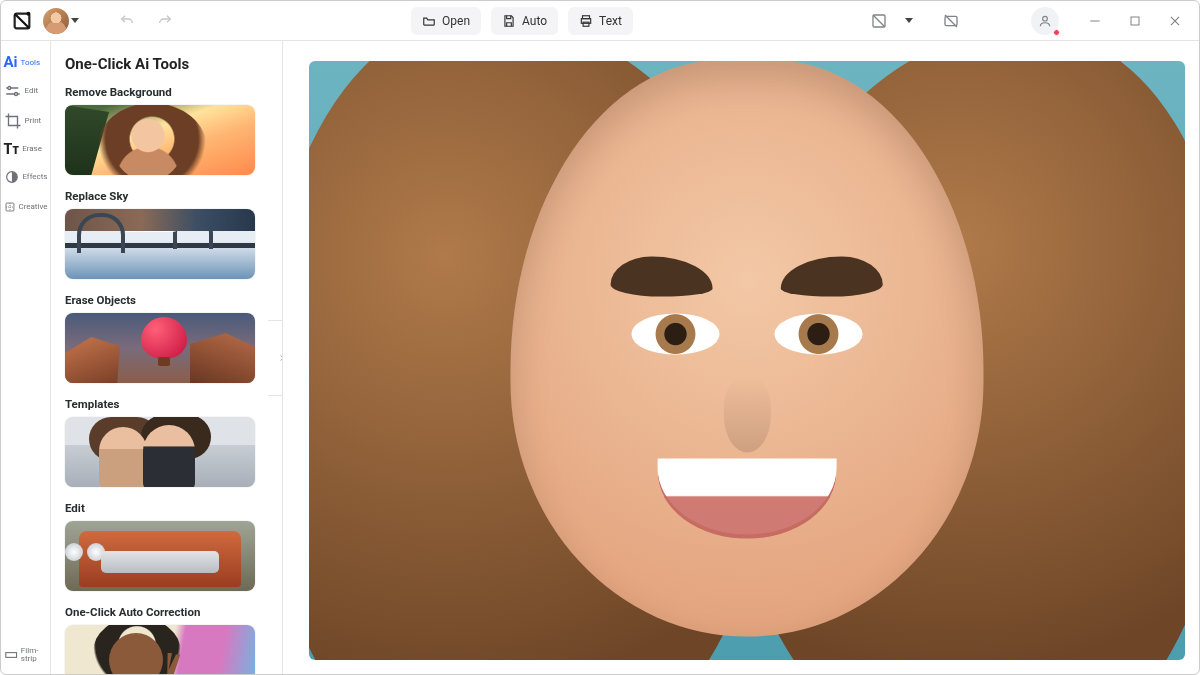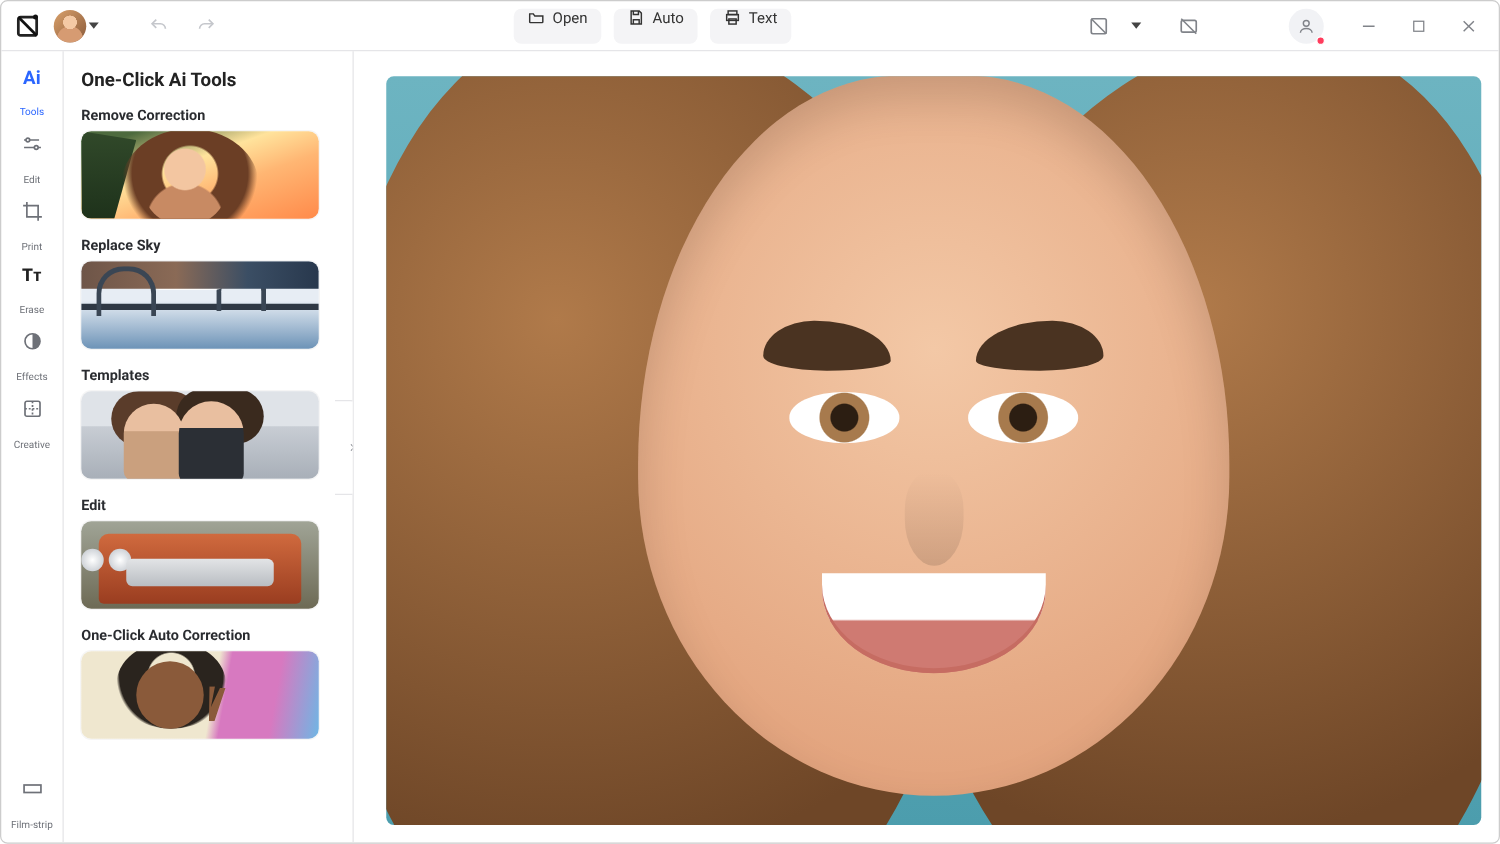--- a/index.html
+++ b/index.html
@@ -19,35 +19,35 @@
   
   .topbar{height:var(--toolbar-h);display:flex;align-items:center;border-bottom:1px solid var(--border);padding:0 10px;gap:10px}
   .topbar .grow{flex:1 1 auto}
   .logo{width:22px;height:22px;display:flex;align-items:center;justify-content:center}
   .avatar{width:26px;height:26px;border-radius:50%;background:linear-gradient(135deg,#d9a06a 0%,#8a5b3b 100%);position:relative;overflow:hidden}
   .avatar::after{content:"";position:absolute;inset:0;background:radial-gradient(circle at 50% 38%,#f4c9a4 0 26%,transparent 27%),radial-gradient(circle at 50% 90%,#d69b72 0 38%,transparent 40%)}
   .caret{width:0;height:0;border-left:4px solid transparent;border-right:4px solid transparent;border-top:5px solid #444;margin-left:2px}
   .ico-btn{width:28px;height:28px;display:flex;align-items:center;justify-content:center;border-radius:6px;color:#808389}
   .ico-btn.round{border-radius:50%}
   .ico-btn.disabled{color:#c5c7cc}
-  .pill{display:flex;align-items:flex-start;gap:6px;height:28px;padding:0 11px;border-radius:6px;background:#f4f4f6;font-size:12px;color:#333}
+  .pill{display:flex;align-items:center;gap:6px;height:28px;padding:0 11px;border-radius:6px;background:#f4f4f6;font-size:12px;color:#333}
   .pill svg{width:14px;height:14px;stroke:#555}
   .center-group{display:flex;gap:10px;justify-content:center}
   .right-group{display:flex;align-items:center;gap:10px}
   .win-controls{display:flex;gap:12px;margin-left:12px}
   .account-ico{position:relative}
   .account-ico .dot{position:absolute;right:-1px;bottom:-1px;width:7px;height:7px;border-radius:50%;background:#ff3b5c;border:1.5px solid #fff}
 
   
   .main{display:flex;height:calc(100% - var(--toolbar-h))}
 
   
   .rail{width:var(--left-rail-w);border-right:1px solid var(--border);display:flex;flex-direction:column;align-items:center;padding-top:8px;gap:2px}
   .rail .spacer-col{flex:1}
-  .rail-item{width:44px;padding:6px 0 4px;display:flex;flex-direction:column;align-items:center;border-radius:8px;font-size:8px;color:#6e7178;gap:16px}
+  .rail-item{width:44px;padding:6px 0 4px;display:flex;flex-direction:row;align-items:center;border-radius:8px;font-size:8px;color:#6e7178;gap:3px}
   .rail-item.active{color:var(--accent)}
   .rail-item svg{width:18px;height:18px}
   .rail-item small{font-size:8px;line-height:1}
 
   
   .panel{width:var(--panel-w);border-right:1px solid var(--border);padding:14px 14px 0 14px;overflow:hidden;position:relative}
   .panel h1{margin:0 0 12px 0;font-size:15px;font-weight:700}
   .tool-block{margin-bottom:14px}
   .tool-block h3{margin:0 0 6px 0;font-size:11.5px;font-weight:700;color:#2a2c30}
   .thumb{width:190px;height:70px;border-radius:8px;overflow:hidden;position:relative;box-shadow:0 0 0 1px rgba(0,0,0,.04)}
@@ -260,36 +260,43 @@
           <path d="M3 8v-.01M3 16v.01"></path>
         </svg>
       <small>Film-strip</small>
     </div>
   </div>
 
   <div class="panel">
     <h1>One-Click Ai Tools</h1>
 
     <div class="tool-block">
-      <h3>Remove Correction</h3>
+      <h3>Remove Background</h3>
       <div class="thumb th-sunset">
           <div class="hair"></div>
           <div class="face"></div>
         </div>
     </div>
 
     <div class="tool-block">
       <h3>Replace Sky</h3>
       <div class="thumb th-bridge">
           <div class="tower2"></div>
           <div class="clouds"></div>
           <div class="bldg"></div>
         </div>
     </div>
 
+    <div class="tool-block">
+      <h3>Erase Objects</h3>
+      <div class="thumb th-canyon">
+          <div class="balloon"></div>
+          <div class="basket"></div>
+        </div>
+    </div>
 
     <div class="tool-block">
       <h3>Templates</h3>
       <div class="thumb th-templates">
           <div class="h1"></div>
           <div class="h2"></div>
           <div class="p1"></div>
           <div class="p2"></div>
         </div>
     </div>

